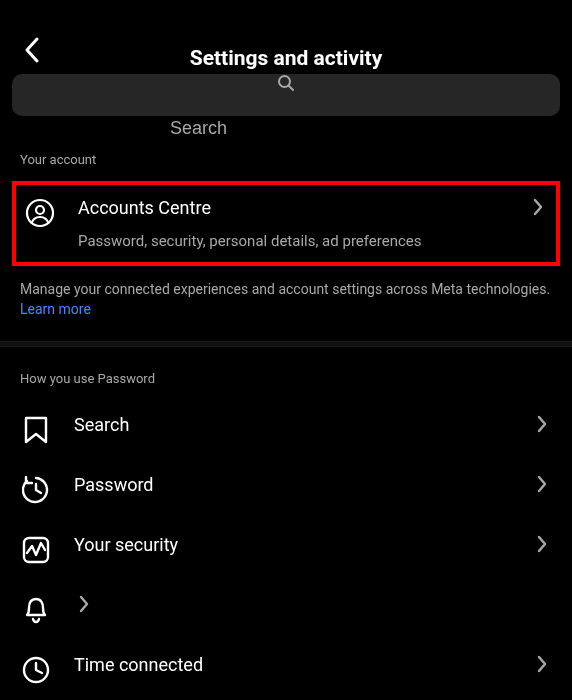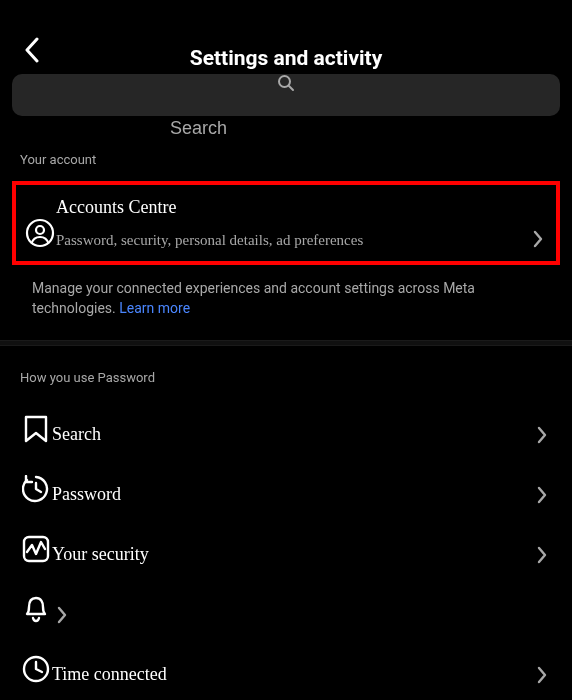--- a/index.html
+++ b/index.html
@@ -55,24 +55,24 @@
     }
     .search-input::placeholder { color: #a8a8a8; }
     
     .section-label {
       font-size: 13px;
       color: #a8a8a8;
       padding: 24px 20px 14px 20px;
     }
     .row {
       display: flex;
-      align-items: flex-end;
+      align-items: flex-start;
       padding: 14px 20px;
+      gap: 22px;
       cursor: pointer;
-      font-family: Liberation Serif, serif;
     }
     .row .icon-slot {
       width: 32px; height: 32px;
       display: flex; align-items: center; justify-content: center;
       flex-shrink: 0;
     }
     .row .text-slot { flex: 1; }
     .row .title {
       font-size: 18px;
       color: #fff;
@@ -91,21 +91,21 @@
     
     .highlighted {
       border: 4px solid #ff0000;
       margin: 0 12px;
       padding: 12px 8px;
     }
     
     .meta-note {
       font-size: 14px;
       color: #a8a8a8;
-      padding: 14px 20px 22px 32px;
+      padding: 14px 20px 22px 20px;
       line-height: 1.4;
     }
     .meta-note .link {
       color: #4a86ff;
       cursor: pointer;
     }
     
     .divider {
       height: 6px;
       background: #101010;

